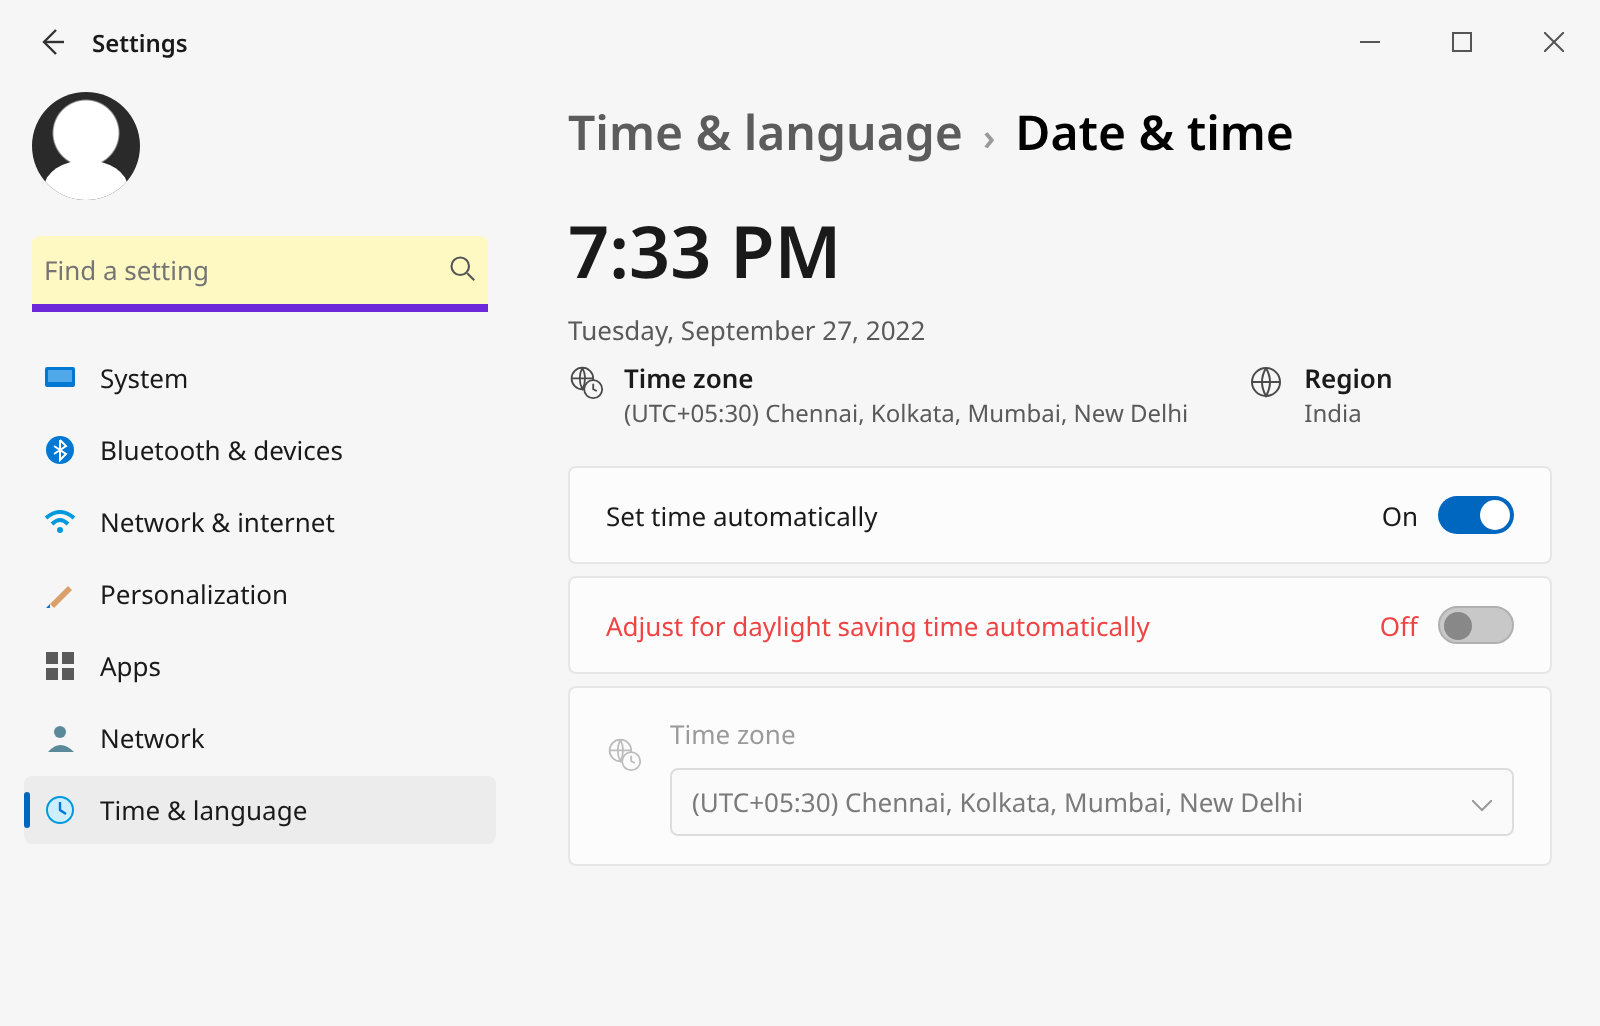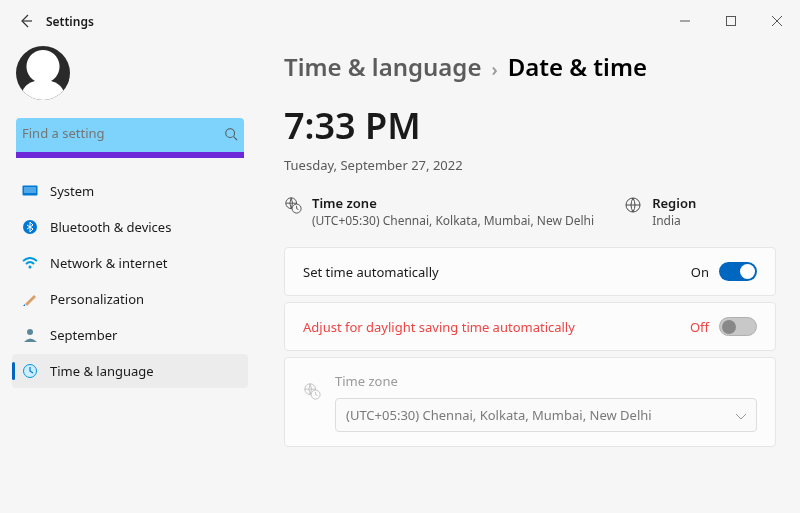--- a/index.html
+++ b/index.html
@@ -11,38 +11,38 @@
   .win-controls { margin-left: auto; display: flex; }
   .win-controls .wc { width: 46px; height: 32px; display: flex; align-items: center; justify-content: center; color: #555; }
 
   .content { display: flex; height: calc(100% - 42px); }
 
   .sidebar { width: 260px; padding: 0 12px 12px 12px; display: flex; flex-direction: column; }
   .avatar-row { display: flex; align-items: center; padding: 4px 4px 18px 4px; }
   .avatar { width: 54px; height: 54px; border-radius: 50%; background: radial-gradient(circle at 50% 38%, #fff 16px, #2a2a2a 17px); position: relative; overflow: hidden; }
   .avatar::after { content:""; position:absolute; bottom:-8px; left:50%; transform:translateX(-50%); width:42px; height:28px; background:#fff; border-radius:50% 50% 0 0; }
 
-  .search { display: flex; align-items: flex-start; border-bottom: 6px solid #6d28d9; padding: 6px 6px; margin: 0 4px 16px 4px; background: #7dd3fc; border-radius: 4px 4px 0 0; }
+  .search { display: flex; align-items: center; border-bottom: 4px solid #6d28d9; padding: 6px 6px; margin: 0 4px 16px 4px; background: #fef9c3; border-radius: 4px 4px 0 0; }
   .search input { border: none; outline: none; flex: 1; font-size: 13px; background: transparent; color: #555; }
   .search .sicon { color: #555; }
 
   .nav { display: flex; flex-direction: column; gap: 2px; overflow: hidden; }
   .nav-item { display: flex; align-items: center; gap: 12px; height: 34px; padding: 0 10px; border-radius: 4px; font-size: 13px; position: relative; }
   .nav-item.active { background: #ececec; }
   .nav-item.active::before { content:""; position:absolute; left:0; top:8px; bottom:8px; width:3px; background:#0067c0; border-radius:2px; }
   .nav-icon { width: 16px; height: 16px; display: flex; align-items: center; justify-content: center; }
 
   .main { flex: 1; padding: 8px 24px 0 24px; overflow: hidden; }
   .breadcrumb { display: flex; align-items: baseline; gap: 10px; font-size: 24px; font-weight: 600; color: #5c5c5c; margin-bottom: 18px; }
   .breadcrumb .crumb { }
   .breadcrumb .sep { color: #9a9a9a; font-size: 18px; }
   .breadcrumb .current { color: #000000; }
 
   .clock { font-size: 36px; font-weight: 600; margin-bottom: 6px; }
-  .date { font-size: 13px; color: #5a5a5a; margin-bottom: 20px; }
+  .date { font-size: 13px; color: #5a5a5a; margin-bottom: 6px; }
 
   .info-row { display: flex; gap: 30px; margin-bottom: 18px; }
   .info-block { display: flex; gap: 10px; }
   .info-block .ib-icon { color: #4a4a4a; margin-top: 2px; }
   .ib-label { font-size: 13px; font-weight: 600; }
   .ib-value { font-size: 12px; color: #5a5a5a; }
 
   .card { background: #fcfcfc; border: 1px solid #e6e6e6; border-radius: 4px; padding: 14px 18px; margin-bottom: 6px; display: flex; align-items: flex-end; justify-content: space-between; }
   .card.disabled { color: #ef4444; }
   .card-title { font-size: 13px; }
@@ -138,25 +138,36 @@
             <svg width="16" height="16">
               <path d="M3 13 L12 4 L14 6 L5 15 Z" fill="#d9a06b"></path>
               <path d="M3 13 L1 15 L3 15 Z" fill="#0078d4"></path>
             </svg>
           </span>
         <span>Personalization</span>
       </div>
       <div class="nav-item">
         <span class="nav-icon">
             <svg width="14" height="14">
+              <rect x="0" y="0" width="6" height="6" fill="#5a5a5a"></rect>
+              <rect x="8" y="0" width="6" height="6" fill="#5a5a5a"></rect>
+              <rect x="0" y="8" width="6" height="6" fill="#5a5a5a"></rect>
+              <rect x="8" y="8" width="6" height="6" fill="#5a5a5a"></rect>
+            </svg>
+          </span>
+        <span>Apps</span>
+      </div>
+      <div class="nav-item">
+        <span class="nav-icon">
+            <svg width="14" height="14">
               <circle cx="7" cy="4" r="3" fill="#5a8a9a"></circle>
               <path d="M1 14 Q7 7 14 14 Z" fill="#5a8a9a"></path>
             </svg>
           </span>
-        <span>September</span>
+        <span>Network</span>
       </div>
       <div class="nav-item active">
         <span class="nav-icon">
             <svg width="16" height="16">
               <circle cx="8" cy="8" r="6.5" stroke="#0099dd" fill="#cceeff" stroke-width="1"></circle>
               <path d="M8 4 V8 L11 10" stroke="#0078d4" stroke-width="1.2" fill="none"></path>
             </svg>
           </span>
         <span>Time &amp; language</span>
       </div>

